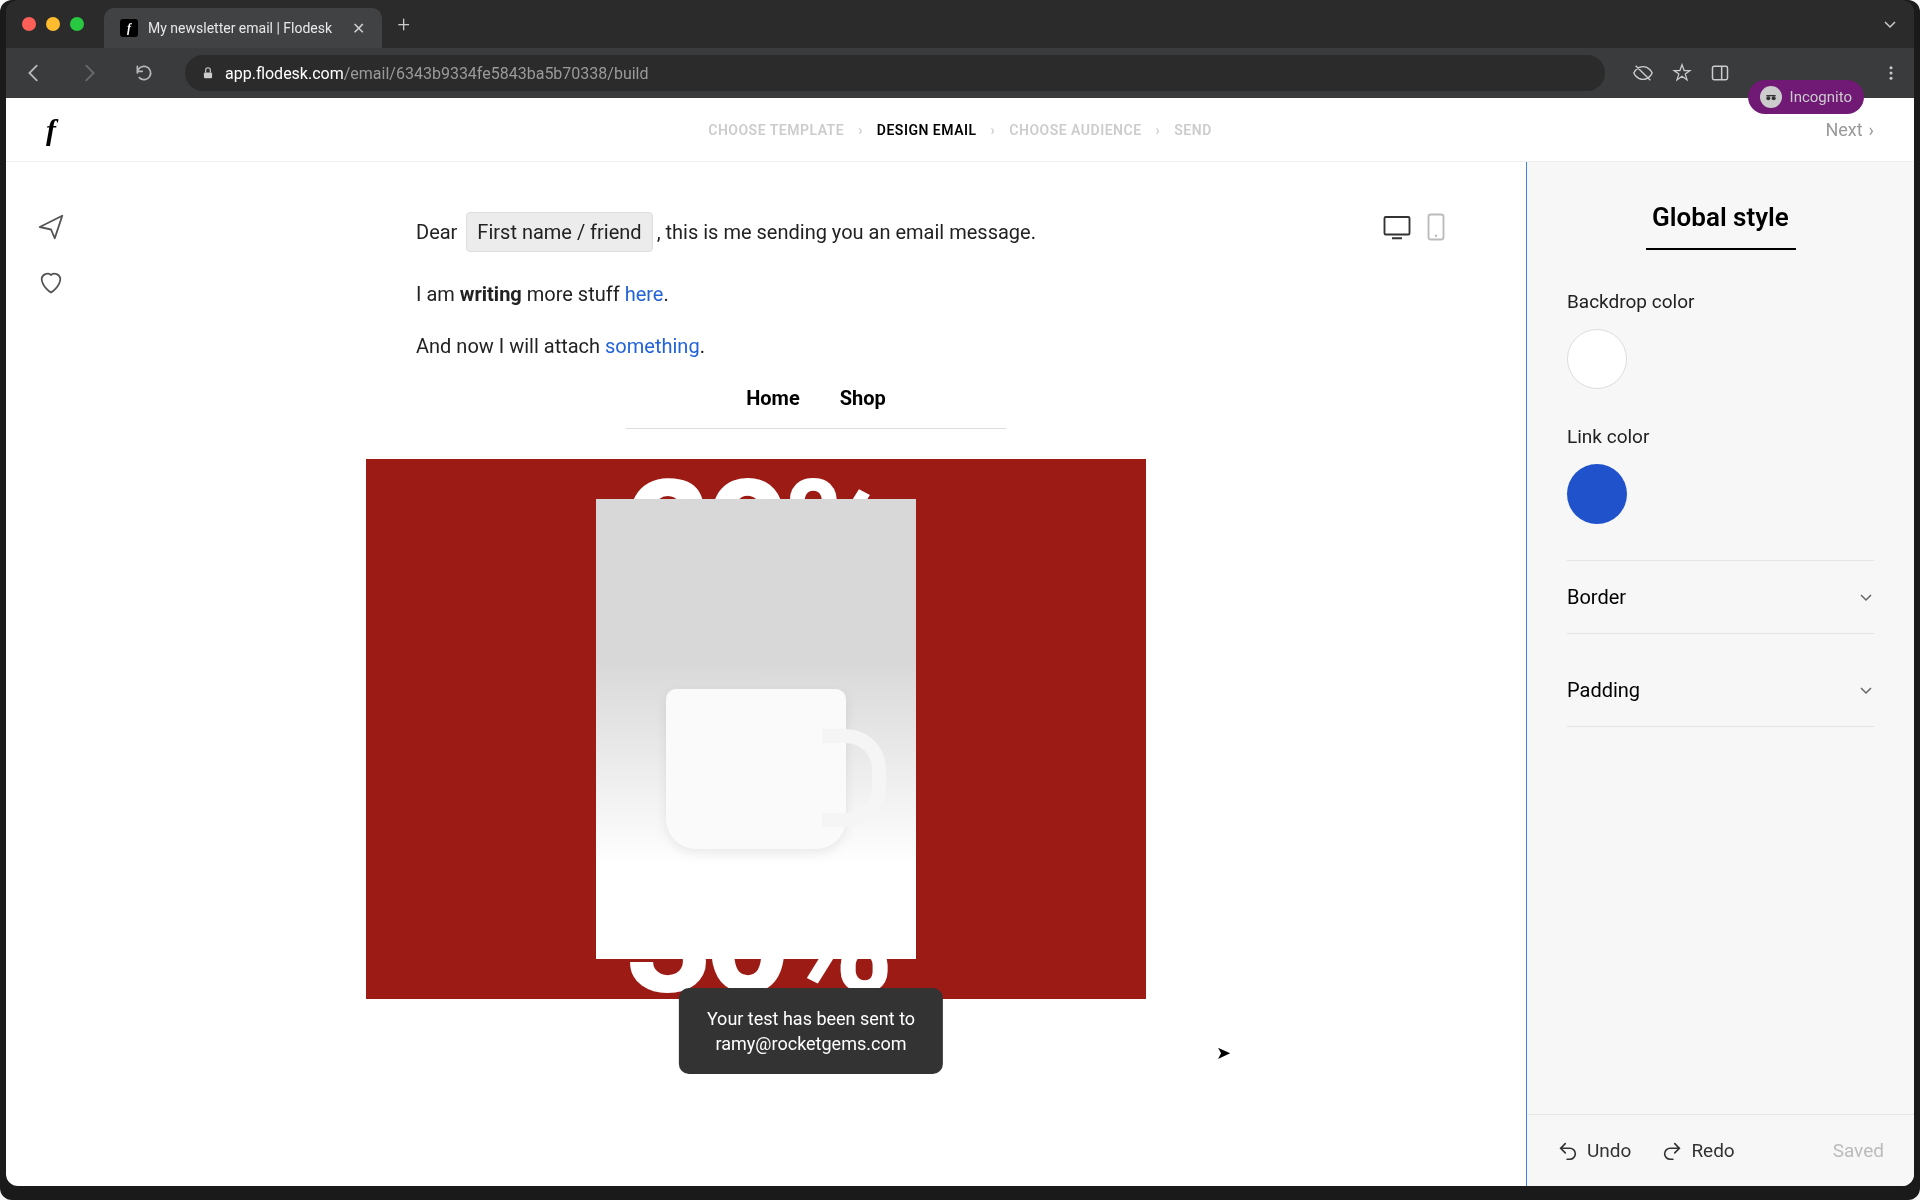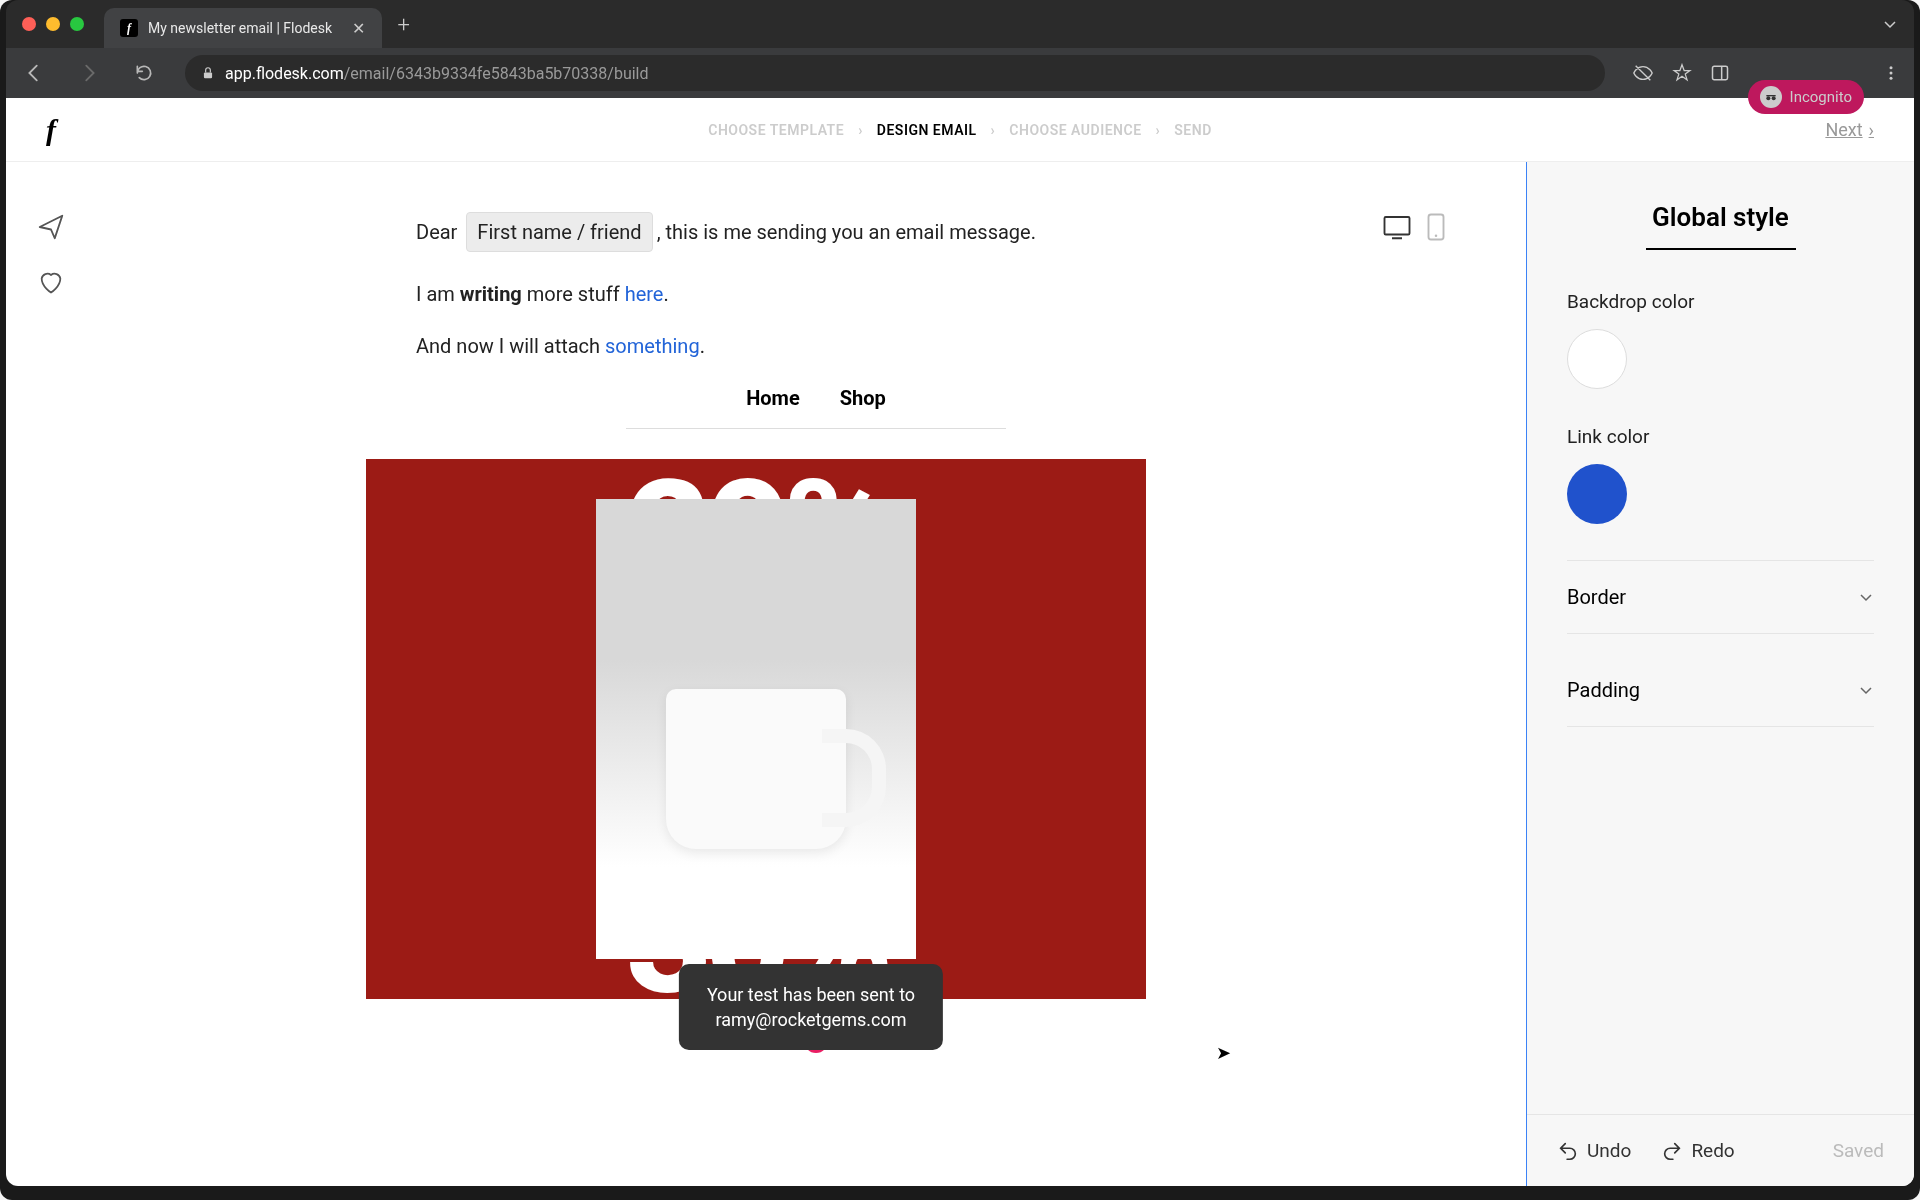--- a/index.html
+++ b/index.html
@@ -21,34 +21,34 @@
     .titlebar-right { margin-left: auto; color: #ccc; }
     
     .addrbar { display: flex; align-items: center; height: 50px; padding: 0 14px; gap: 27px; background: #3a3b3d; }
     .nav-btn { color: #b8b8b8; display: flex; align-items: center; justify-content: center; width: 28px; height: 28px; }
     .nav-btn.disabled { color: #6a6a6a; }
     .url-field { flex: 1; background: #2b2b2b; border-radius: 20px; height: 36px; display: flex; align-items: center; padding: 0 16px; gap: 10px; color: #ccc; font-size: 16px; }
     .url-lock { color: #ccc; }
     .url-text { color: #fff; }
     .url-path { color: #9a9a9a; }
     .addrbar-right { display: flex; align-items: center; gap: 18px; color: #ccc; }
-    .incognito-badge { display: flex; align-items: center; gap: 8px; background: #be185d; padding: 6px 12px; border-radius: 18px; font-size: 15px; margin-top: 48px; }
+    .incognito-badge { display: flex; align-items: center; gap: 8px; background: #701a75; padding: 6px 12px; border-radius: 18px; font-size: 15px; margin-top: 48px; }
     .incognito-icon { width: 22px; height: 22px; background: #ccc; border-radius: 50%; display:flex; align-items:center; justify-content:center; color:#333; font-size:14px;}
     
     
     .app { background: #fff; height: calc(1200px - 98px - 14px); display: flex; flex-direction: column; border-radius: 0 0 12px 12px; overflow: hidden;}
     .wrapper { background: #1a1a1a; padding: 0 6px 14px 6px; border-radius: 12px;}
     
     .app-header { height: 64px; display: flex; align-items: center; padding: 0 40px; border-bottom: 1px solid #eee; position: relative;}
     .logo { font-family: Georgia, serif; font-style: italic; font-weight: bold; font-size: 30px; color: #000; }
     .breadcrumb { position: absolute; left: 50%; transform: translateX(-50%); display: flex; gap: 14px; font-size: 14px; font-weight: 600; letter-spacing: 0.5px; }
     .bc-item { color: #ccc; text-transform: uppercase; }
     .bc-item.active { color: #000; }
     .bc-sep { color: #ccc; }
-    .next-btn { margin-left: auto; color: #999; font-size: 18px; display: flex; gap: 6px; text-decoration: underline;}
+    .next-btn { margin-left: auto; color: #999; font-size: 18px; display: flex; gap: 6px;}
     
     .app-body { flex: 1; display: flex; overflow: hidden; }
     
     .left-rail { width: 90px; padding-top: 50px; display: flex; flex-direction: column; align-items: center; gap: 26px; }
     .rail-icon { color: #555; }
     
     .canvas-area { flex: 1; padding: 50px 60px; position: relative; overflow: hidden;}
     .view-toggle { position: absolute; top: 50px; right: 80px; display: flex; gap: 14px; align-items:center;}
     .vt-icon { color: #333; }
     .vt-icon.inactive { color: #bbb;}
@@ -63,21 +63,21 @@
     .nav-row { display: flex; justify-content: center; gap: 40px; font-size: 20px; font-weight: 700; margin: 20px 0 18px; text-align: right; }
     .divider { width: 380px; height: 1px; background: #ddd; margin: 0 auto 30px; }
     
     .promo { width: 780px; height: 540px; background: #9c1b15; position: relative; overflow: hidden; margin-left: -50px;}
     .promo-text { position: absolute; inset: 0; display:flex; flex-direction:column; align-items:center; justify-content:space-around; padding: 10px 0;}
     .promo-text span { color: #fff; font-size: 150px; font-weight: 800; line-height: 0.9; letter-spacing: -8px;}
     .mug-photo { position: absolute; left: 230px; top: 40px; width: 320px; height: 460px; background: linear-gradient(to bottom, #d8d8d8 0%, #d8d8d8 35%, #fff 80%); display:flex; align-items:center; justify-content:center;}
     .mug { width: 180px; height: 160px; background: #fafafa; border-radius: 10px 10px 30px 30px; position: relative; margin-top: 80px; box-shadow: 0 4px 12px rgba(0,0,0,0.08);}
     .mug::after { content:''; position:absolute; right:-40px; top:40px; width:50px; height:70px; border: 14px solid #f5f5f5; border-left: none; border-radius: 0 40px 40px 0;}
     
-    .toast { position: absolute; left: 50%; transform: translateX(-50%); bottom: 136px; background: #333; color: #fff; padding: 18px 28px; border-radius: 10px; font-size: 18px; text-align: center; line-height: 1.4; z-index: 100;}
+    .toast { position: absolute; left: 50%; transform: translateX(-50%); bottom: 112px; background: #333; color: #fff; padding: 18px 28px; border-radius: 10px; font-size: 18px; text-align: center; line-height: 1.4; z-index: 100;}
     
     .pagedot { width: 24px; height: 24px; background: #e91e63; border-radius: 50%; margin: 30px auto 0; }
     
     .cursor { position: absolute; left: 1120px; top: 880px; font-size: 18px; color: #000; z-index: 200;}
     
     
     .sidebar { width: 388px; background: #f7f7f7; border-left: 1px solid #3b82f6; display: flex; flex-direction: column; }
     .sidebar-inner { padding: 40px 40px 0; flex: 1;}
     .sb-title { font-size: 26px; font-weight: 600; text-align: center; padding-bottom: 18px; position: relative; margin-bottom: 40px;}
     .sb-title::after { content:''; position:absolute; bottom:0; left:50%; transform:translateX(-50%); width: 150px; height: 2px; background: #000;}

